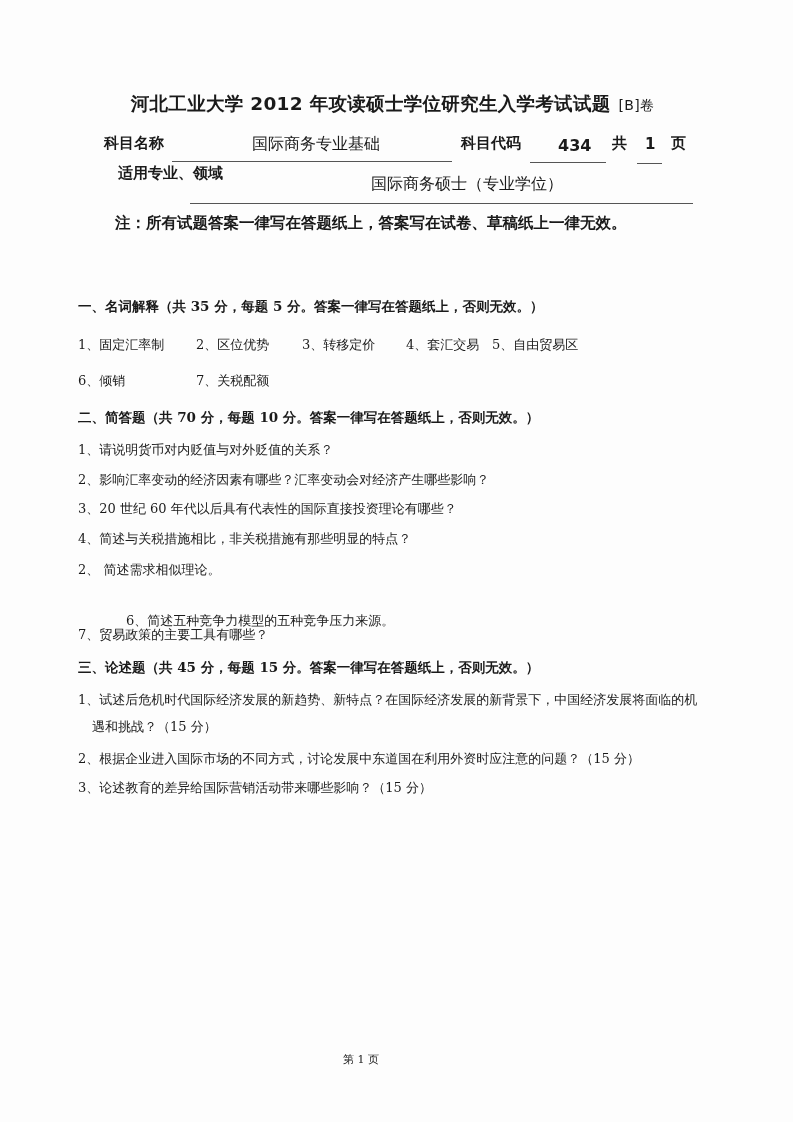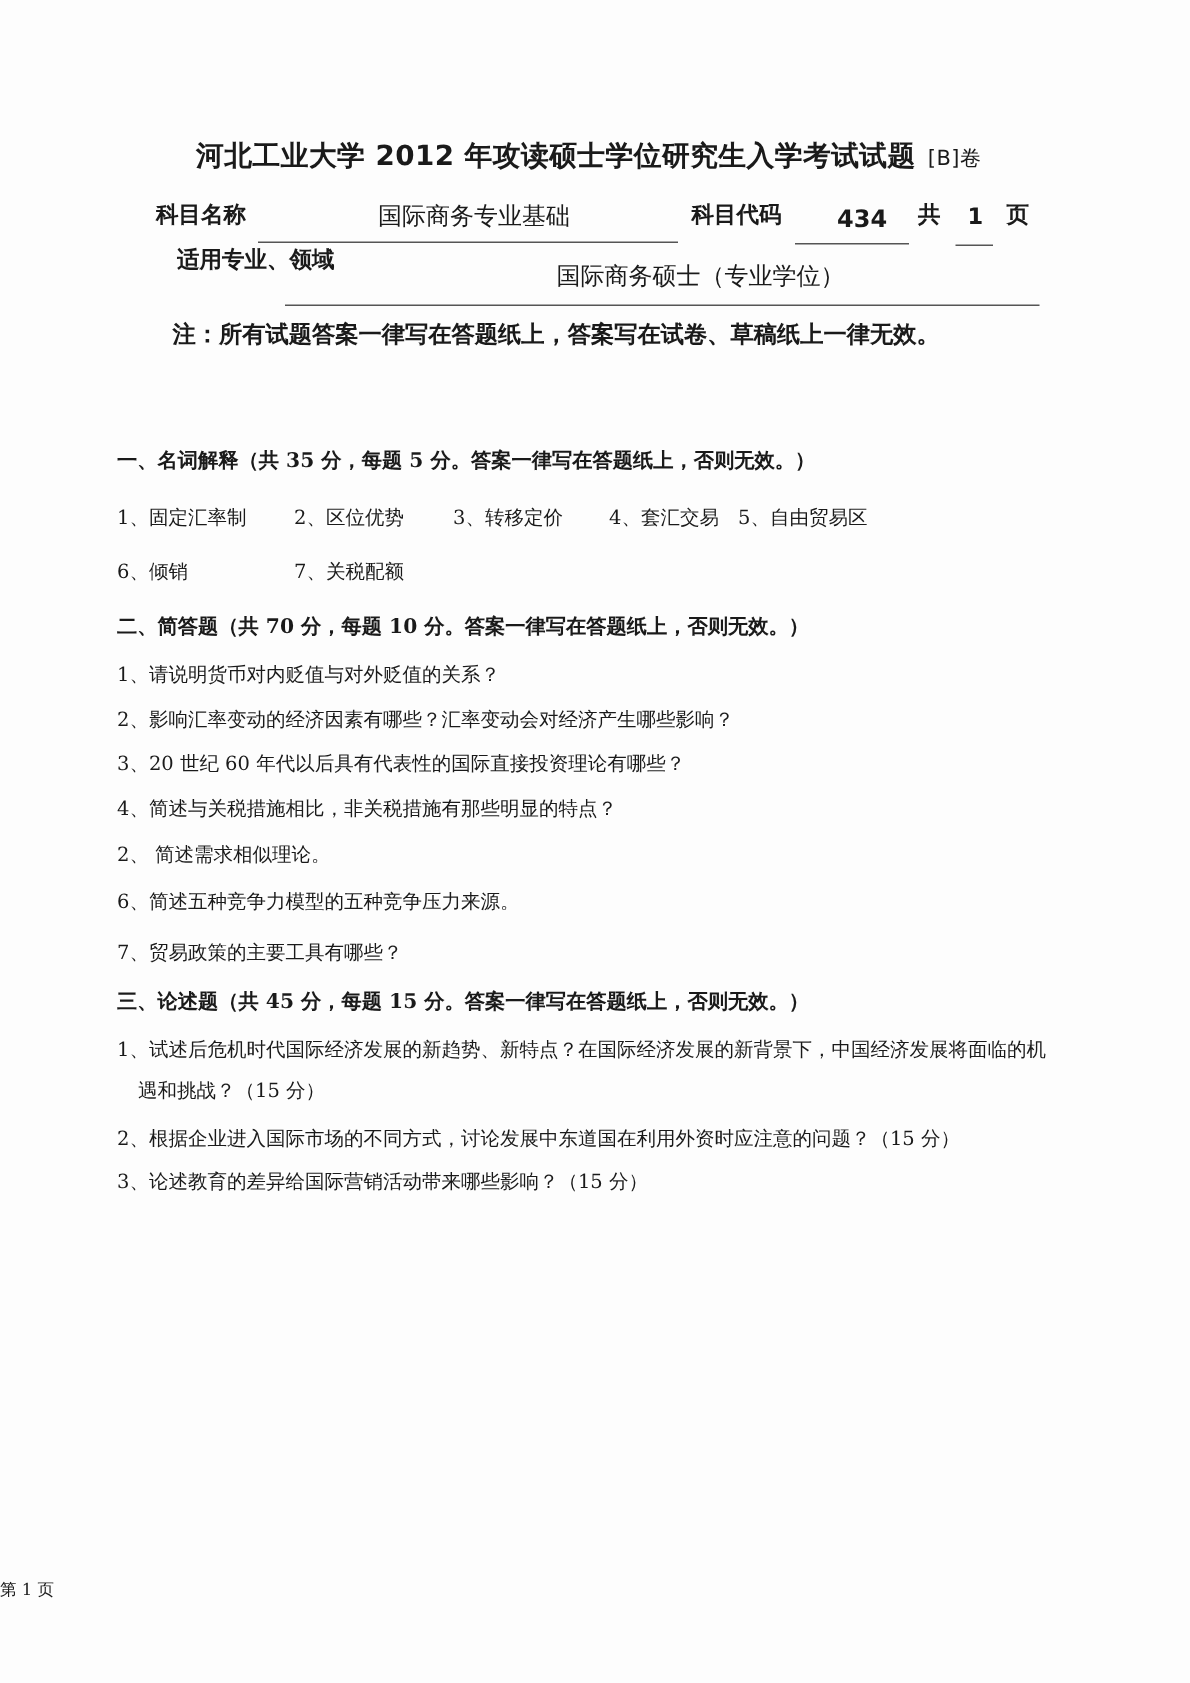--- a/index.html
+++ b/index.html
@@ -9,21 +9,21 @@
            font-size:18.5px; font-weight:bold; letter-spacing:0.3px; }
   .title .vol { font-weight:normal; font-size:14px; margin-left:8px; }
   .hdr { position:absolute; font-family:"DejaVu Sans", sans-serif; font-size:15px; font-weight:bold; }
   .hdr-val { position:absolute; font-family:"DejaVu Sans", sans-serif; font-size:16px; }
   .uline { position:absolute; height:0; border-top:1px solid #555; }
   .note { position:absolute; top:213px; left:115px; font-family:"DejaVu Sans", sans-serif; font-size:15.5px; font-weight:bold; }
   .sec { position:absolute; left:78px; font-size:13.5px; font-weight:bold; }
   .line { position:absolute; left:78px; font-size:13px; }
   .ind { left:92px; }
   .term { position:absolute; font-size:13px; }
-  .footer { position:absolute; top:1052px; left:0; width:722px; text-align:left; font-size:11px; }
+  .footer { position:absolute; top:1052px; left:0; width:722px; text-align:center; font-size:11px; }
 </style>
 </head>
 <body>
 
 <div class="title">
   <span>河北工业大学 2012 年攻读硕士学位研究生入学考试试题</span><span class="vol">[B]卷</span>
 </div>
 
 <div class="hdr" style="top:134px;left:104px;">科目名称</div>
 <div class="hdr-val" style="top:134px;left:252px;">国际商务专业基础</div>
@@ -50,21 +50,21 @@
 <div class="term" style="top:336px;left:492px;">5、自由贸易区</div>
 <div class="term" style="top:372px;left:78px;">6、倾销</div>
 <div class="term" style="top:372px;left:196px;">7、关税配额</div>
 
 <div class="sec" style="top:409px;">二、简答题（共 70 分，每题 10 分。答案一律写在答题纸上，否则无效。）</div>
 <div class="line" style="top:441px;">1、请说明货币对内贬值与对外贬值的关系？</div>
 <div class="line" style="top:471px;">2、影响汇率变动的经济因素有哪些？汇率变动会对经济产生哪些影响？</div>
 <div class="line" style="top:500px;">3、20 世纪 60 年代以后具有代表性的国际直接投资理论有哪些？</div>
 <div class="line" style="top:530px;">4、简述与关税措施相比，非关税措施有那些明显的特点？</div>
 <div class="line" style="top:561px;">2、 简述需求相似理论。</div>
-<div class="line" style="top:592px;">6、简述五种竞争力模型的五种竞争压力来源。</div>
+<div class="line" style="top:612px;margin-left:48px;">6、简述五种竞争力模型的五种竞争压力来源。</div>
 <div class="line" style="top:626px;">7、贸易政策的主要工具有哪些？</div>
 
 <div class="sec" style="top:659px;">三、论述题（共 45 分，每题 15 分。答案一律写在答题纸上，否则无效。）</div>
 <div class="line" style="top:691px;">1、试述后危机时代国际经济发展的新趋势、新特点？在国际经济发展的新背景下，中国经济发展将面临的机</div>
 <div class="line ind" style="top:718px;">遇和挑战？（15 分）</div>
 <div class="line" style="top:750px;">2、根据企业进入国际市场的不同方式，讨论发展中东道国在利用外资时应注意的问题？（15 分）</div>
 <div class="line" style="top:779px;">3、论述教育的差异给国际营销活动带来哪些影响？（15 分）</div>
 
 <div class="footer">第 1 页</div>
 

